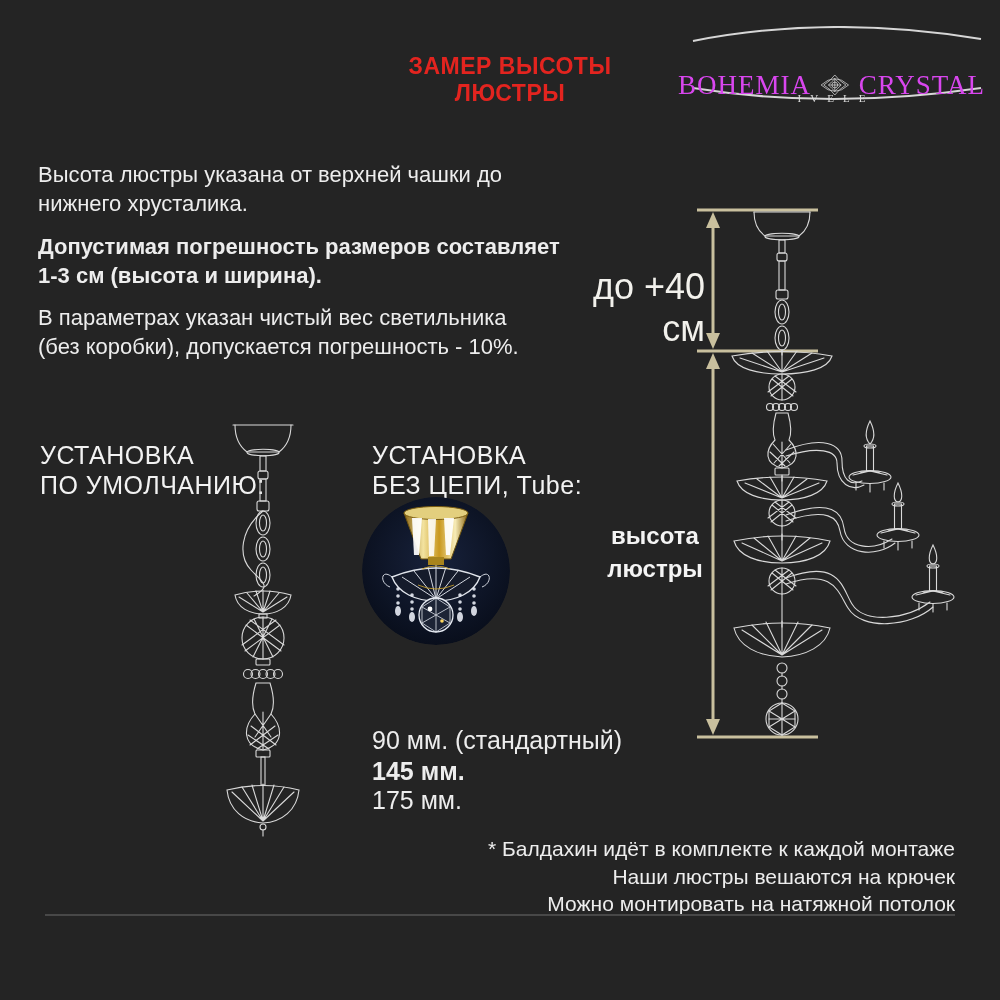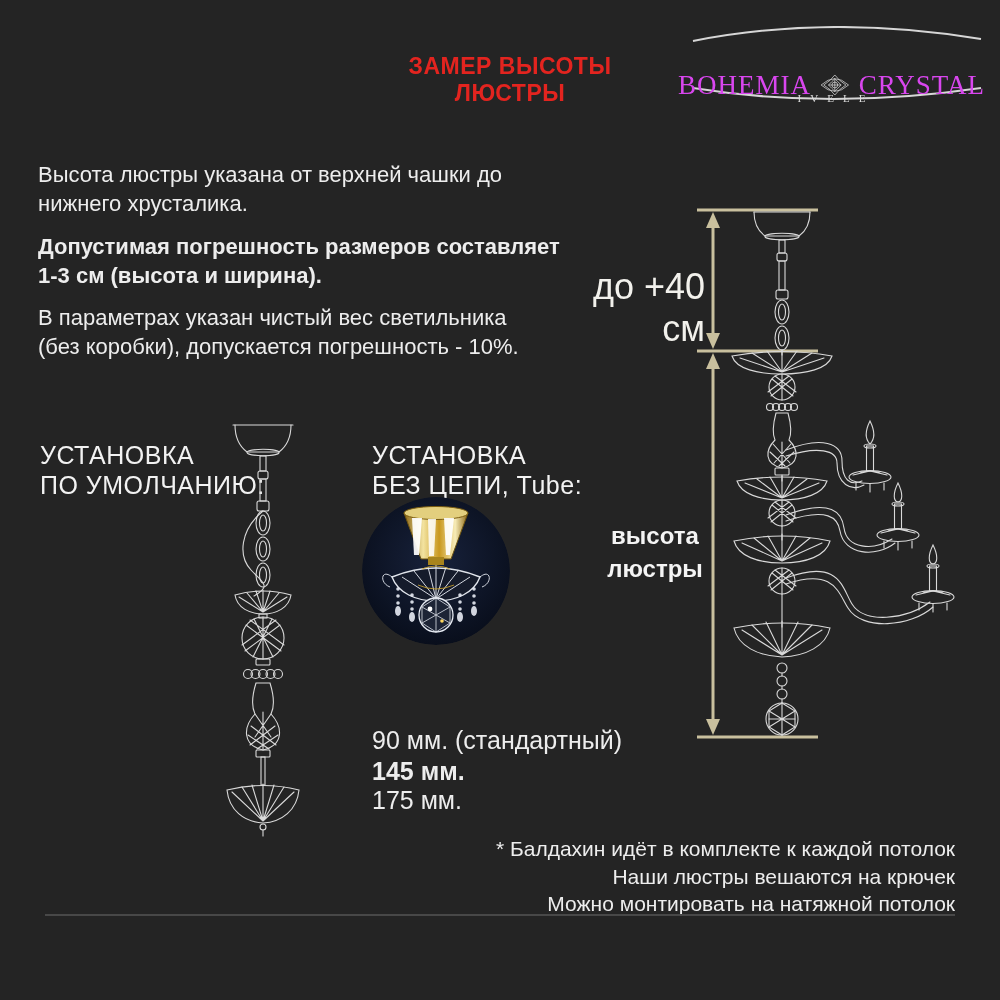--- a/index.html
+++ b/index.html
@@ -295,20 +295,20 @@
       <path d="M92,503 L105,511 L105,527 L92,535 L79,527 L79,511 Z"></path>
       <path d="M79,511 L105,527 M105,511 L79,527 M92,503 L92,535 M79,519 L105,519"></path>
     </g>
   </svg>
 
   <div class="abs canopy-size cs0">90 мм. (стандартный)</div>
   <div class="abs canopy-size cs1">145 мм.</div>
   <div class="abs canopy-size cs2">175 мм.</div>
 
   <div class="abs footnotes">
-    <div>* Балдахин идёт в комплекте к каждой потолок</div>
+    <div>* Балдахин идёт в комплекте к каждой монтаже</div>
     <div>Наши люстры вешаются на крючек</div>
     <div>Можно монтировать на натяжной потолок</div>
   </div>
 
   <div class="abs divider"></div>
 
 </div>
 
 </body></html>

